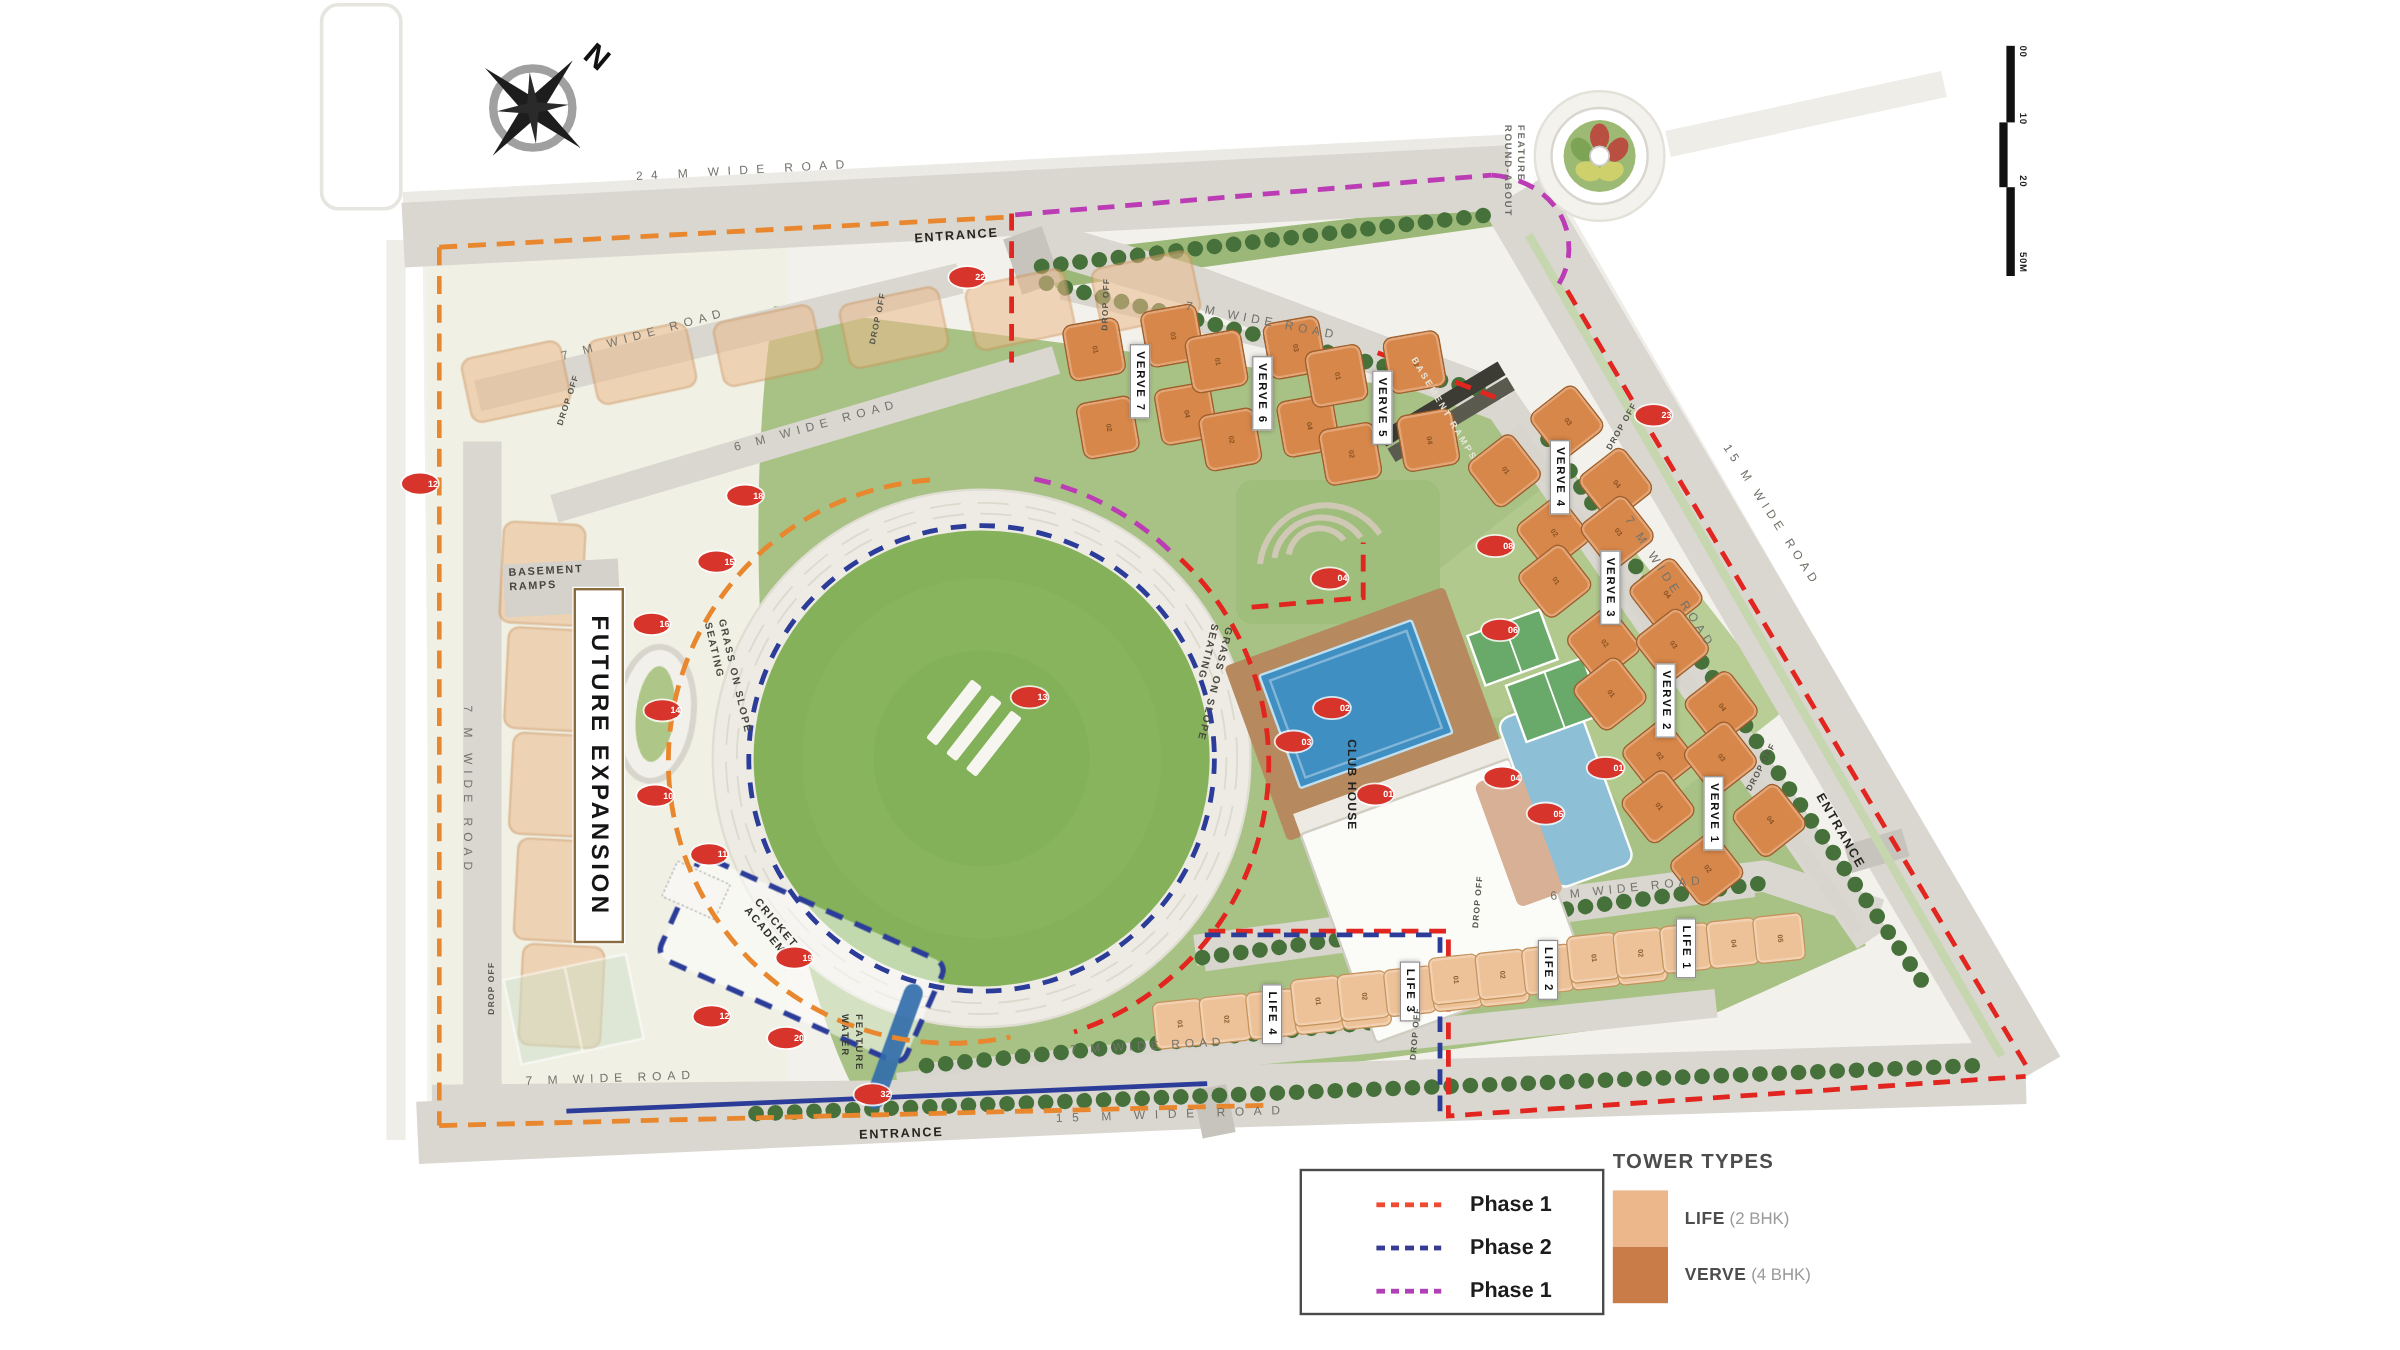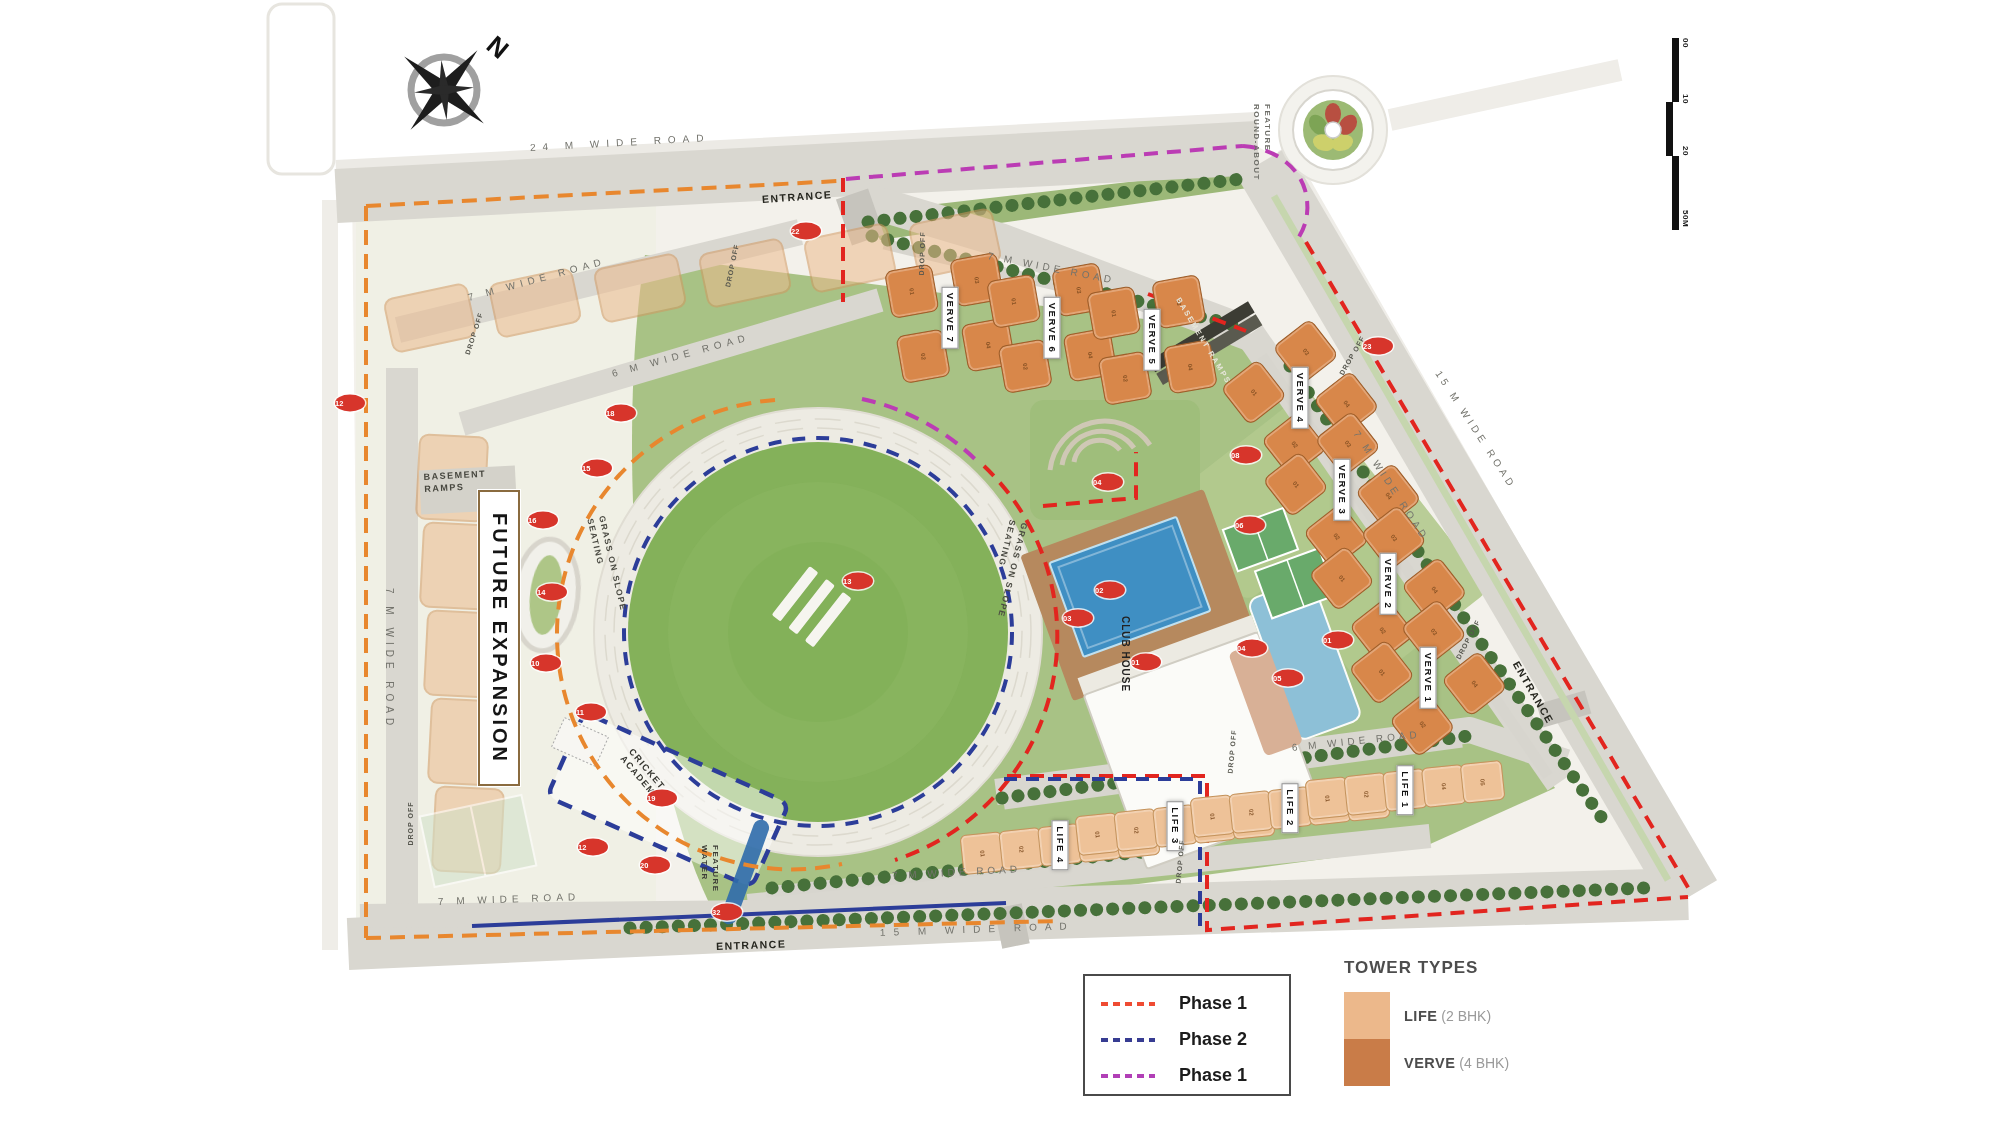--- a/index.html
+++ b/index.html
@@ -33,26 +33,26 @@
         box-shadow:inset 0 0 0 2px rgba(255,255,255,.25);}
   .tower.life .blob{width:40px;height:38px;background:#eec298;border-color:#c4935c;border-radius:6px;}
   .unit{writing-mode:vertical-rl;font:700 6px "Liberation Sans",sans-serif;color:#7c4a1e;opacity:.85;}
   .banner{position:absolute;left:0;top:0;background:#fff;border:1px solid #8e8e8e;
           writing-mode:vertical-rl;font:700 9.5px "Liberation Sans",sans-serif;
           letter-spacing:1.5px;color:#121212;padding:5px 2px;white-space:nowrap;
           box-shadow:0 0 4px rgba(0,0,0,.3);}
   
   #markers{position:absolute;left:0;top:0;z-index:7;}
   .marker{position:absolute;width:30px;height:17px;transform:translate(-50%,-50%);
-          background:#d7352b;border-radius:50%;color:#fff;text-align:left;
+          background:#d7352b;border-radius:50%;color:#fff;text-align:right;
           font:700 7.5px/17px "Liberation Sans",sans-serif;
           box-shadow:0 0 0 1.5px rgba(255,255,255,.8);}
   
   .legend{position:absolute;left:1083px;top:974px;z-index:10;width:204px;height:118px;
-          background:#fff;border:2px solid #4a4a4a;}
+          background:#fff;border:2px solid #4a4a4a;padding-left:46px;}
   .lrow{display:flex;align-items:center;gap:24px;margin:15px 0 0 16px;}
   .lrow:first-child{margin-top:17px;}
   .ldash{display:inline-block;width:54px;height:4px;}
   .llabel{font:700 18px "Liberation Sans",sans-serif;color:#1c1c1c;}
   .ttypes{position:absolute;left:1344px;top:958px;z-index:10;}
   .tt-title{font:800 17px "Liberation Sans",sans-serif;letter-spacing:1px;color:#4d4d4d;margin-bottom:14px;}
   .tt-row{display:flex;align-items:center;}
   .tt-sw{width:46px;height:47px;}
   .tt-label{margin-left:14px;font:400 14px "Liberation Sans",sans-serif;color:#9a9a9a;}
   .tt-label b{font:700 14.5px "Liberation Sans",sans-serif;color:#4d4d4d;letter-spacing:.5px;}

